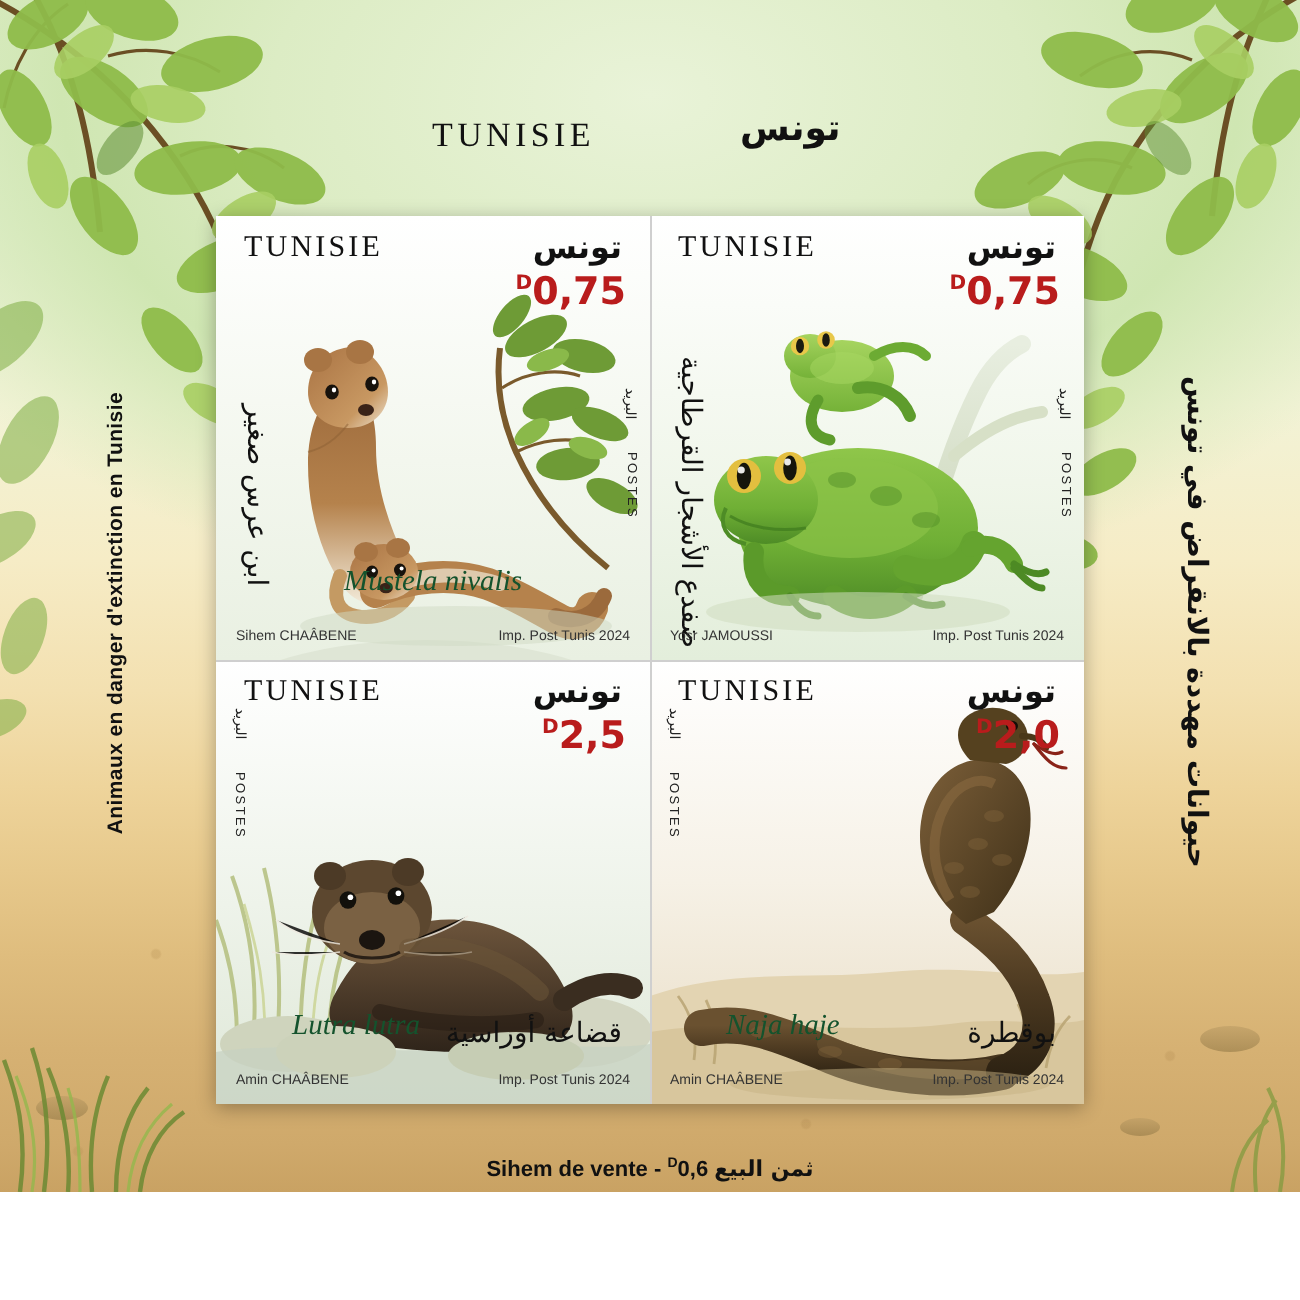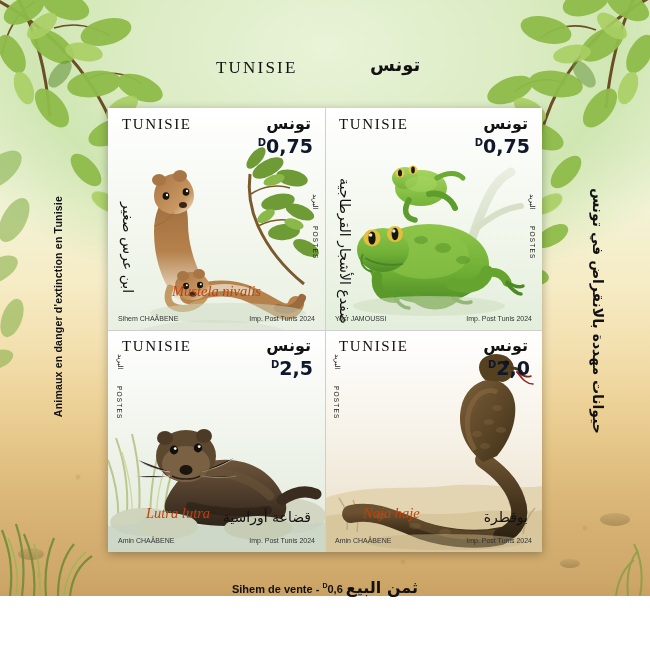--- a/index.html
+++ b/index.html
@@ -60,44 +60,44 @@
   .s1{left:0;top:0;}
   .s2{left:217px;top:0;}
   .s3{left:0;top:222px;}
   .s4{left:217px;top:222px;}
   .divider-v{position:absolute;left:217px;top:0;width:1px;height:444px;background:#cfcfcf;}
   .divider-h{position:absolute;left:0;top:222px;width:434px;height:1px;background:#cfcfcf;}
   .st-country{position:absolute;left:14px;top:8px;font-family:"Liberation Serif",serif;font-size:15px;letter-spacing:1.6px;color:#111;font-weight:400;}
   .st-country-ar{position:absolute;right:14px;top:6px;font-family:"DejaVu Sans",sans-serif;font-size:16px;color:#111;font-weight:700;direction:rtl;}
   .st-price{position:absolute;right:12px;top:27px;font-family:"DejaVu Sans",sans-serif;font-size:19px;font-weight:700;}
   .st-price .dn{font-size:10px;vertical-align:super;font-weight:700;}
-  .price-red{color:#0f172a;}
+  .price-red{color:#b91c1c;}
 
   .st-postes{position:absolute;font-family:"Liberation Sans",sans-serif;font-size:6.5px;letter-spacing:1.2px;color:#222;writing-mode:vertical-rl;}
   .st-postes-ar{position:absolute;font-family:"DejaVu Sans",sans-serif;font-size:7px;color:#222;writing-mode:vertical-rl;}
 
-  .st-lat{position:absolute;bottom:30px;width:100%;text-align:center;font-family:"Liberation Serif",serif;font-style:italic;font-size:14.5px;color:#c2410c;}
+  .st-lat{position:absolute;bottom:30px;width:100%;text-align:center;font-family:"Liberation Serif",serif;font-style:italic;font-size:14.5px;color:#14532d;}
   .st-ar-name{position:absolute;font-family:"DejaVu Sans",sans-serif;font-size:14px;color:#111;direction:rtl;}
   .st-credit{position:absolute;bottom:8px;left:10px;font-family:"Liberation Sans",sans-serif;font-size:7px;color:#333;}
   .st-imp{position:absolute;bottom:8px;right:10px;font-family:"Liberation Sans",sans-serif;font-size:7px;color:#333;}
 
   .sideleft{
     position:absolute;left:52px;top:196px;
     writing-mode:vertical-rl;transform:rotate(180deg);
     font-family:"Liberation Sans",sans-serif;font-size:10.5px;font-weight:700;color:#111;letter-spacing:.2px;
   }
   .sideright{
     position:absolute;right:44px;top:188px;
     writing-mode:vertical-rl;
     font-family:"DejaVu Sans",sans-serif;font-size:14px;font-weight:700;color:#111;direction:rtl;
   }
   .toptitle{position:absolute;left:216px;top:58px;font-family:"Liberation Serif",serif;font-size:17px;letter-spacing:2.2px;color:#111;}
   .toptitle-ar{position:absolute;left:370px;top:54px;font-family:"DejaVu Sans",sans-serif;font-size:18px;font-weight:700;color:#111;letter-spacing:4px;direction:rtl;}
   .bottomprice{position:absolute;left:0;right:0;top:578px;text-align:center;font-family:"Liberation Sans",sans-serif;font-size:11px;font-weight:700;color:#111;}
-  .bottomprice .ar{font-family:"DejaVu Sans",sans-serif;font-weight:700;font-size:16px;}
+  .bottomprice .ar{font-family:"DejaVu Sans",sans-serif;font-weight:700;font-size:11px;}
   .bottomprice .dn{font-size:7px;vertical-align:super;}
 </style>
 </head>
 <body>
 
 <div id="sheet">
 
   <div class="ground"></div>
   <div class="rock" style="left:18px;bottom:36px;width:26px;height:12px;"></div>
   <div class="rock" style="left:600px;bottom:70px;width:30px;height:13px;"></div>

